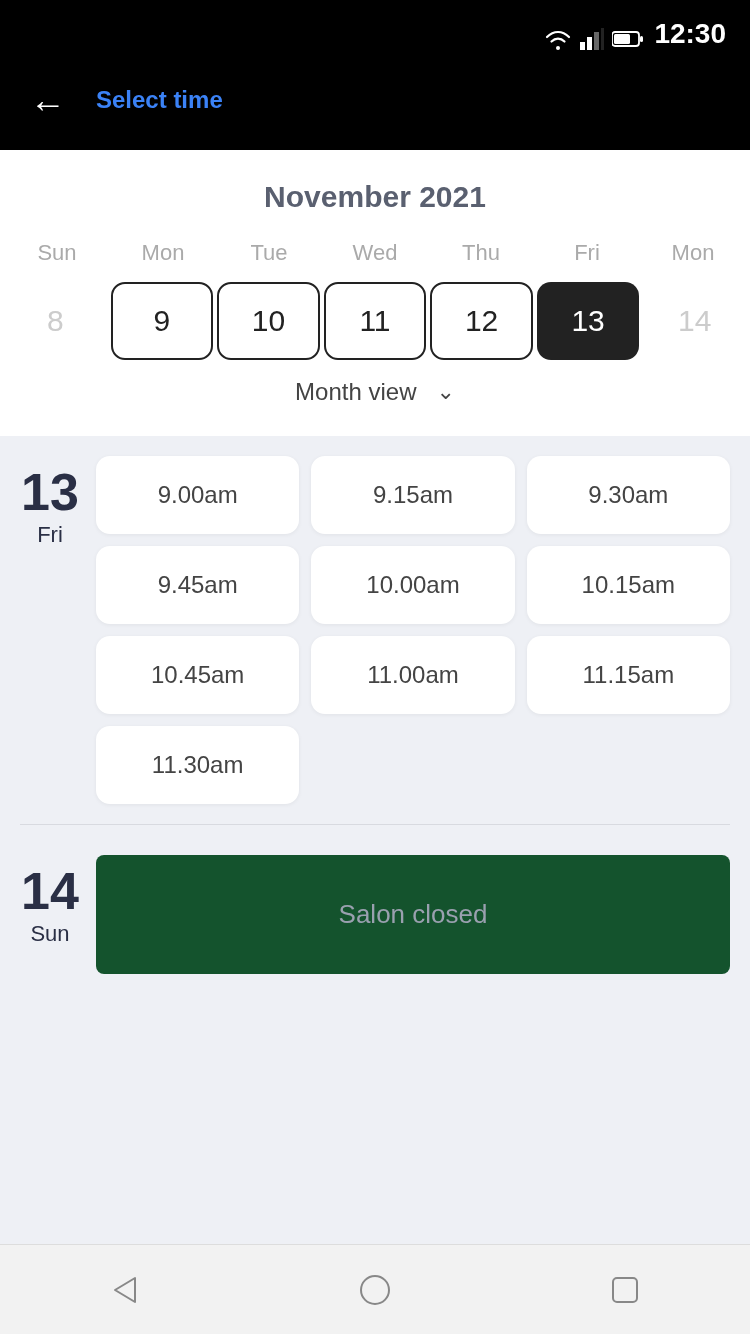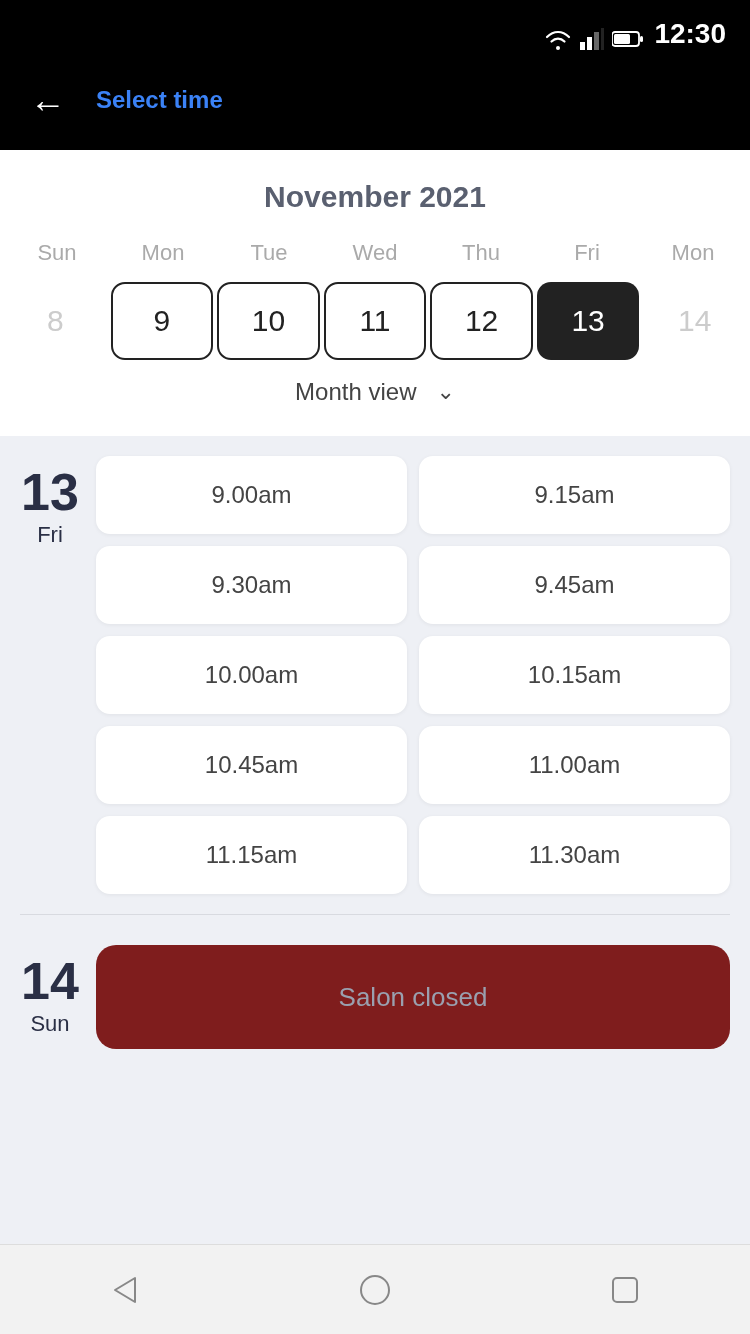--- a/index.html
+++ b/index.html
@@ -157,21 +157,21 @@
       line-height: 1;
     }
     .day-name {
       font-size: 22px;
       color: #2a2f45;
       margin-top: 4px;
     }
 
     .time-grid {
       display: grid;
-      grid-template-columns: repeat(2, 1fr);
+      grid-template-columns: repeat(3, 1fr);
       gap: 12px;
       flex: 1;
     }
     .time-slot {
       background: #fff;
       border-radius: 14px;
       display: flex;
       align-items: center;
       justify-content: center;
       height: 78px;
@@ -185,26 +185,26 @@
       height: 1px;
       background: #d8dae0;
       margin: 10px 0 30px;
     }
 
     
     .salon-closed-grid {
       flex: 1;
     }
     .salon-closed-box {
-      background: #7f1d1d;
-      border-radius: 20px;
-      display: flex;
-      align-items: center;
-      justify-content: center;
-      height: 104px;
+      background: #14532d;
+      border-radius: 8px;
+      display: flex;
+      align-items: center;
+      justify-content: center;
+      height: 119px;
       font-size: 26px;
       color: #9aa0af;
     }
 
     
     .bottom-nav {
       background: #f2f2f2;
       height: 90px;
       display: flex;
       align-items: center;

